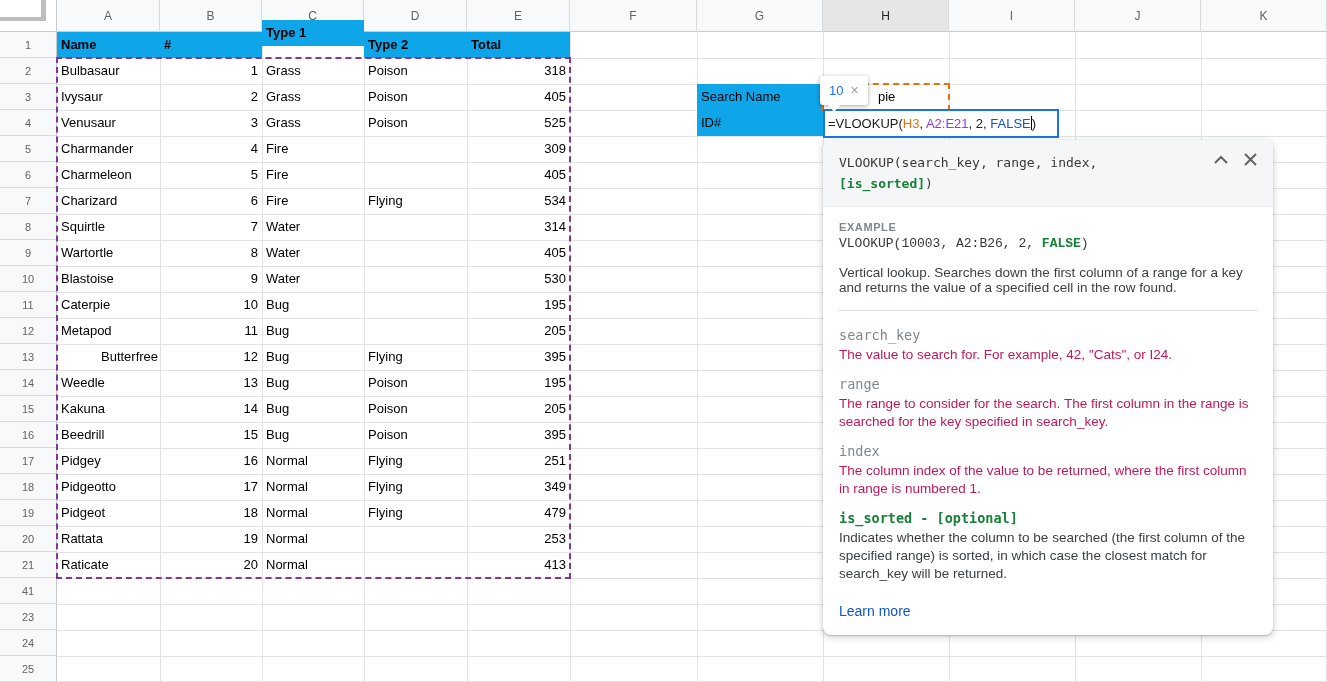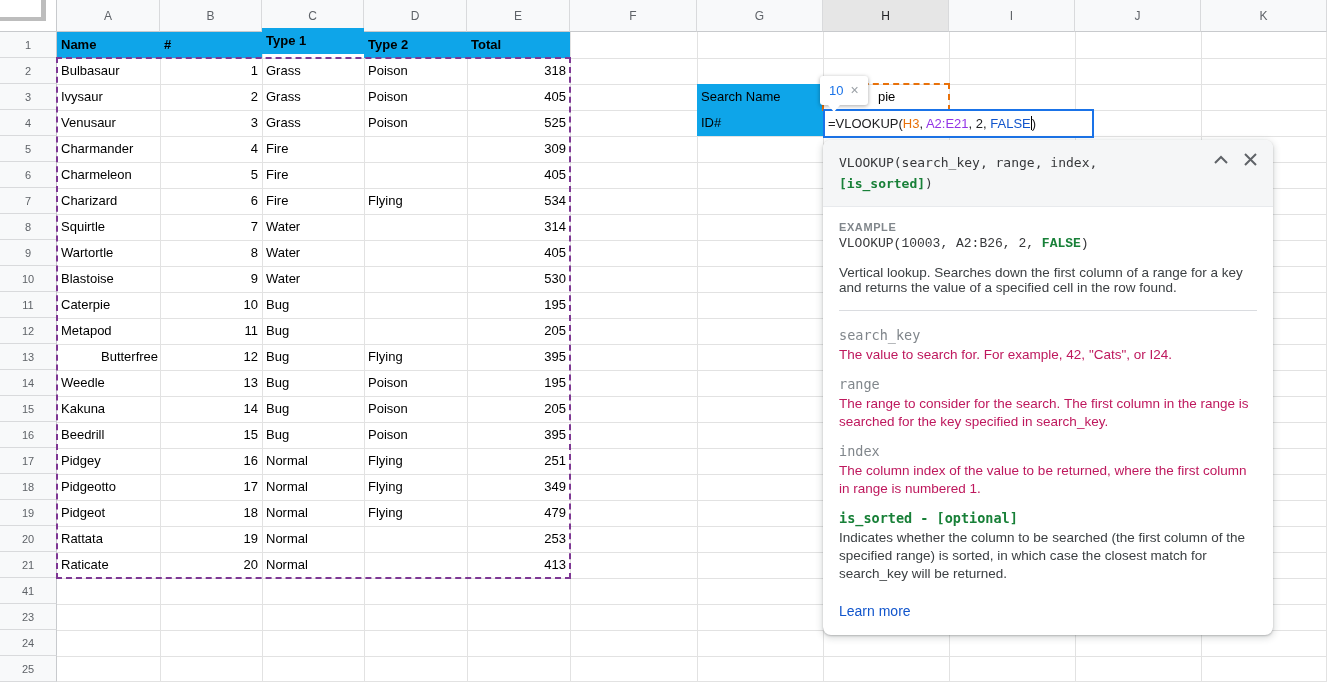--- a/index.html
+++ b/index.html
@@ -22,21 +22,21 @@
   .cell{position:absolute;height:26px;line-height:26px;font-size:13px;color:#000;
         padding:0 4px;box-sizing:border-box;white-space:nowrap;overflow:hidden;z-index:2;cursor:cell;}
   .cell.num{text-align:right;}
   .cell.green{background:#0ea5e9;}
   .cell.bold{font-weight:bold;}
   
   .range-purple{position:absolute;left:56px;top:57px;width:515px;height:522px;
         border:2px dashed #7e3794;box-sizing:border-box;z-index:3;pointer-events:none;}
   .h3-orange{position:absolute;left:822px;top:83px;width:128px;height:28px;
         border:2px dashed #e8710a;box-sizing:border-box;z-index:3;pointer-events:none;}
-  .edit-cell{position:absolute;left:823px;top:109px;width:271px;height:29px;background:#fff;
+  .edit-cell{position:absolute;left:823px;top:109px;width:236px;height:29px;background:#fff;
         border:2px solid #1a73e8;box-sizing:border-box;z-index:4;font-size:13px;line-height:25px;
         white-space:nowrap;padding-left:3px;overflow:hidden;}
   .caret{display:inline-block;width:1px;height:14px;background:#000;vertical-align:-2px;}
   .chip{position:absolute;left:820px;top:76px;height:29px;z-index:5;background:#fff;border-radius:3px;
         box-shadow:0 1px 4px rgba(0,0,0,.35);padding:0 9px;display:flex;align-items:center;gap:7px;}
   .chip-val{color:#1a73e8;font-size:13px;}
   .chip-x{color:#9aa0a6;font-size:14px;line-height:14px;cursor:pointer;margin-top:-2px;}
   .chip-tail{position:absolute;left:8px;top:100%;width:0;height:0;
         border-left:6px solid transparent;border-right:6px solid transparent;border-top:7px solid #fff;}
   
@@ -133,21 +133,21 @@
       <div class="hline" style="top: 500px;"></div>
       <div class="hline" style="top: 526px;"></div>
       <div class="hline" style="top: 552px;"></div>
       <div class="hline" style="top: 578px;"></div>
       <div class="hline" style="top: 604px;"></div>
       <div class="hline" style="top: 630px;"></div>
       <div class="hline" style="top: 656px;"></div>
       <div class="hline" style="top: 681px;"></div>
       <div class="cell green bold" style="left: 57px; top: 32px; width: 103px;">Name</div>
       <div class="cell green bold" style="left: 160px; top: 32px; width: 102px;">#</div>
-      <div class="cell green bold" style="left: 262px; top: 28px; width: 102px;">Type 1</div>
+      <div class="cell green bold" style="left: 262px; top: 20px; width: 102px;">Type 1</div>
       <div class="cell green bold" style="left: 364px; top: 32px; width: 103px;">Type 2</div>
       <div class="cell green bold" style="left: 467px; top: 32px; width: 103px;">Total</div>
       <div class="cell" style="left: 57px; top: 58px; width: 103px;">Bulbasaur</div>
       <div class="cell num" style="left: 160px; top: 58px; width: 102px;">1</div>
       <div class="cell" style="left: 262px; top: 58px; width: 102px;">Grass</div>
       <div class="cell" style="left: 364px; top: 58px; width: 103px;">Poison</div>
       <div class="cell num" style="left: 467px; top: 58px; width: 103px;">318</div>
       <div class="cell" style="left: 57px; top: 84px; width: 103px;">Ivysaur</div>
       <div class="cell num" style="left: 160px; top: 84px; width: 102px;">2</div>
       <div class="cell" style="left: 262px; top: 84px; width: 102px;">Grass</div>

